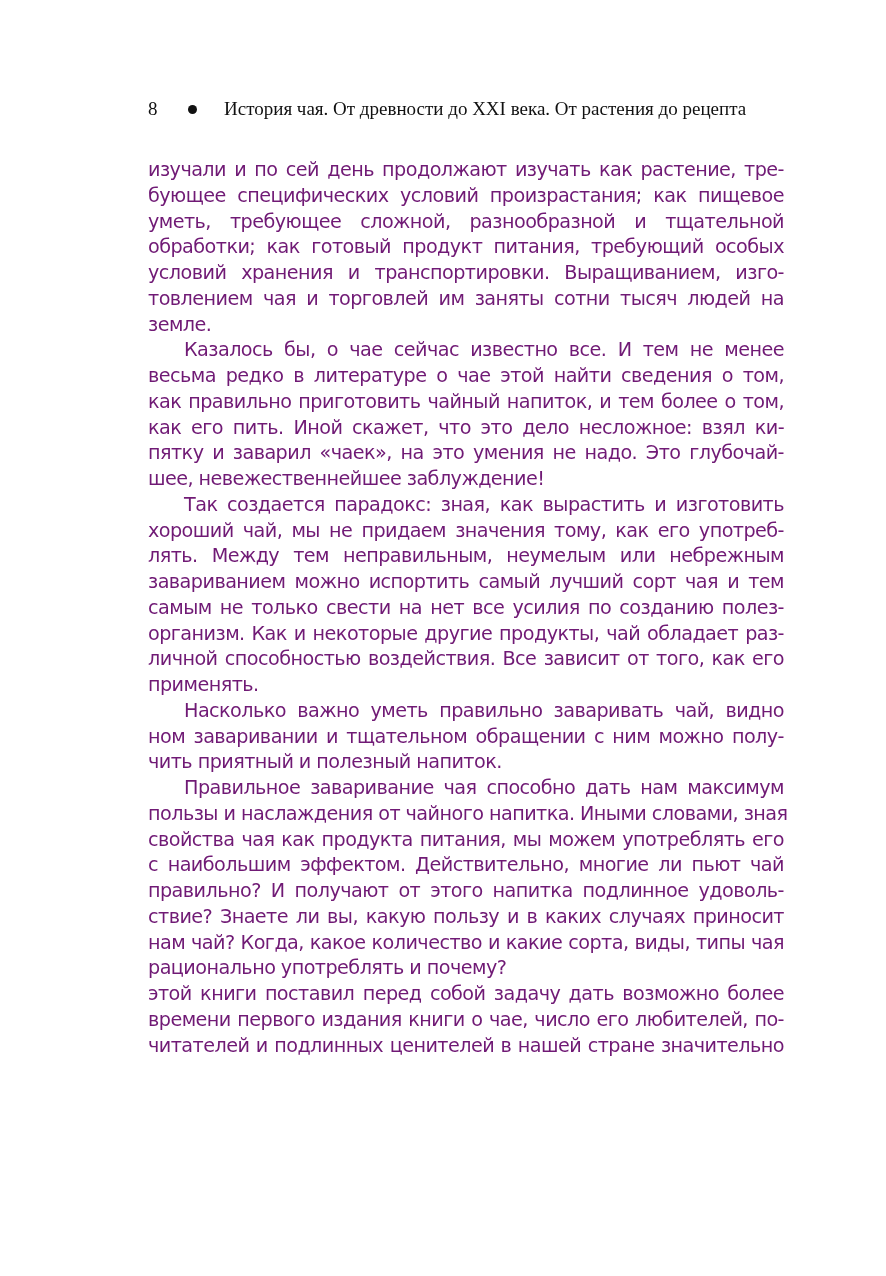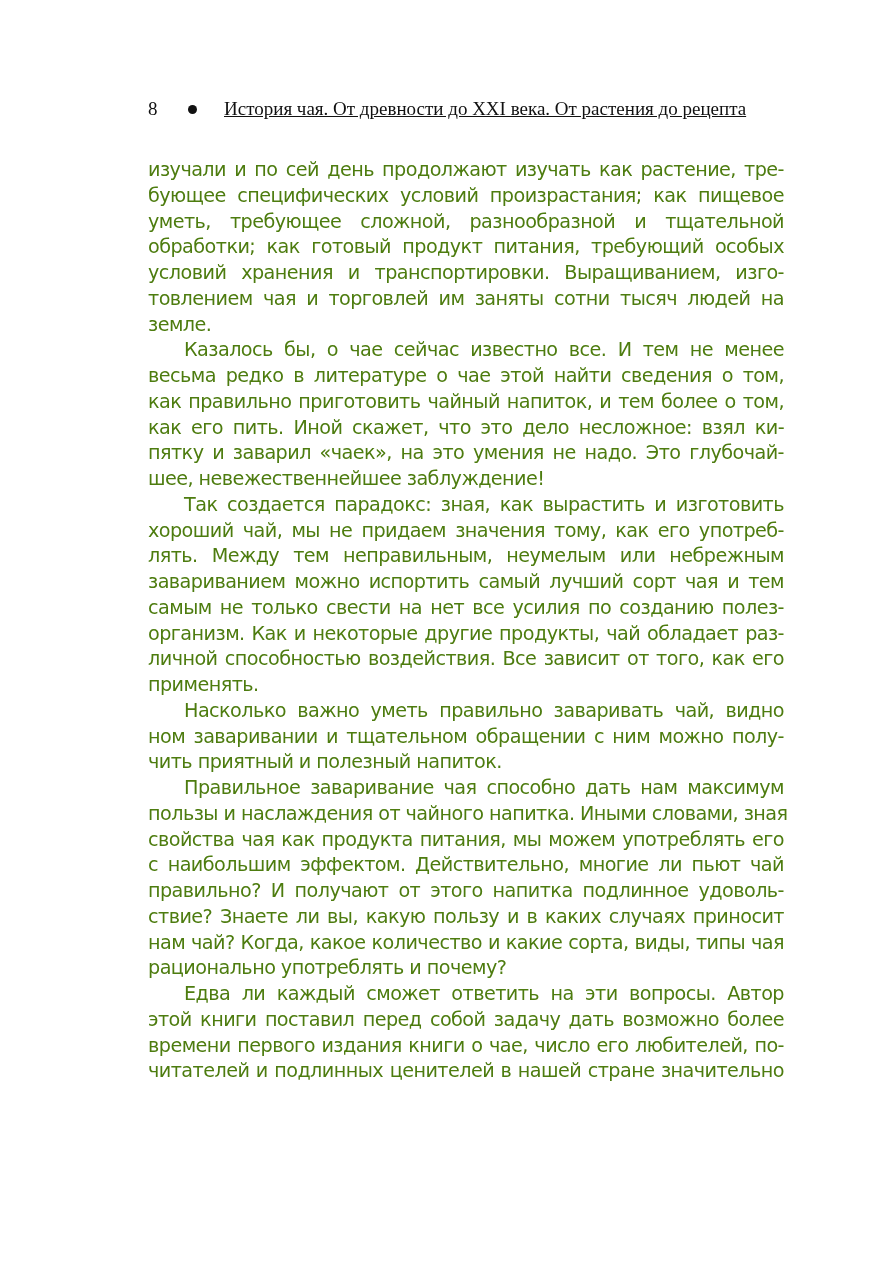--- a/index.html
+++ b/index.html
@@ -5,25 +5,25 @@
   html, body { margin: 0; padding: 0; background: #ffffff; }
   body { width: 886px; height: 1276px; position: relative; overflow: hidden; }
   .page { position: absolute; left: 0; top: 0; width: 886px; height: 1276px; background: #fff; }
   .running-head {
     position: absolute; left: 148px; top: 96px; width: 640px; height: 26px;
     font-family: "Liberation Serif", "DejaVu Serif", serif; font-size: 19px; color: #111;
     display: flex; align-items: center;
   }
   .folio { width: 40px; }
   .bullet { width: 9px; height: 9px; border-radius: 50%; background: #111; margin: 0 27px 0 0; display: inline-block; }
-  .head-title { white-space: nowrap; text-decoration: underline; }
+  .head-title { white-space: nowrap; }
   .body-text {
     position: absolute; left: 148px; top: 157px; width: 636px;
     font-family: "DejaVu Sans", "Liberation Sans", sans-serif; font-size: 19.2px;
-    color: #4d7c0f; line-height: 25.75px; letter-spacing: -0.55px;
+    color: #701a75; line-height: 25.75px; letter-spacing: -0.55px;
   }
   .line { display: block; height: 25.75px; white-space: nowrap; text-align: justify; text-align-last: justify; overflow: visible; }
   .line.last { text-align-last: left; }
   .line.indent { padding-left: 36px; }
 </style>
 </head>
 <body>
 
 <div class="page">
 
@@ -76,20 +76,19 @@
       <span class="line">пользы и наслаждения от чайного напитка. Иными словами, зная</span>
       <span class="line">свойства чая как продукта питания, мы можем употреблять его</span>
       <span class="line">с наибольшим эффектом. Действительно, многие ли пьют чай</span>
       <span class="line">правильно? И получают от этого напитка подлинное удоволь-</span>
       <span class="line">ствие? Знаете ли вы, какую пользу и в каких случаях приносит</span>
       <span class="line">нам чай? Когда, какое количество и какие сорта, виды, типы чая</span>
       <span class="line last">рационально употреблять и почему?</span>
     </div>
 
     <div>
-      <span class="line indent">Едва ли каждый сможет ответить на эти вопросы. Автор</span>
       <span class="line">этой книги поставил перед собой задачу дать возможно более</span>
       <span class="line">времени первого издания книги о чае, число его любителей, по-</span>
       <span class="line">читателей и подлинных ценителей в нашей стране значительно</span>
     </div>
   </div>
 
 </div>
 
 </body></html>

